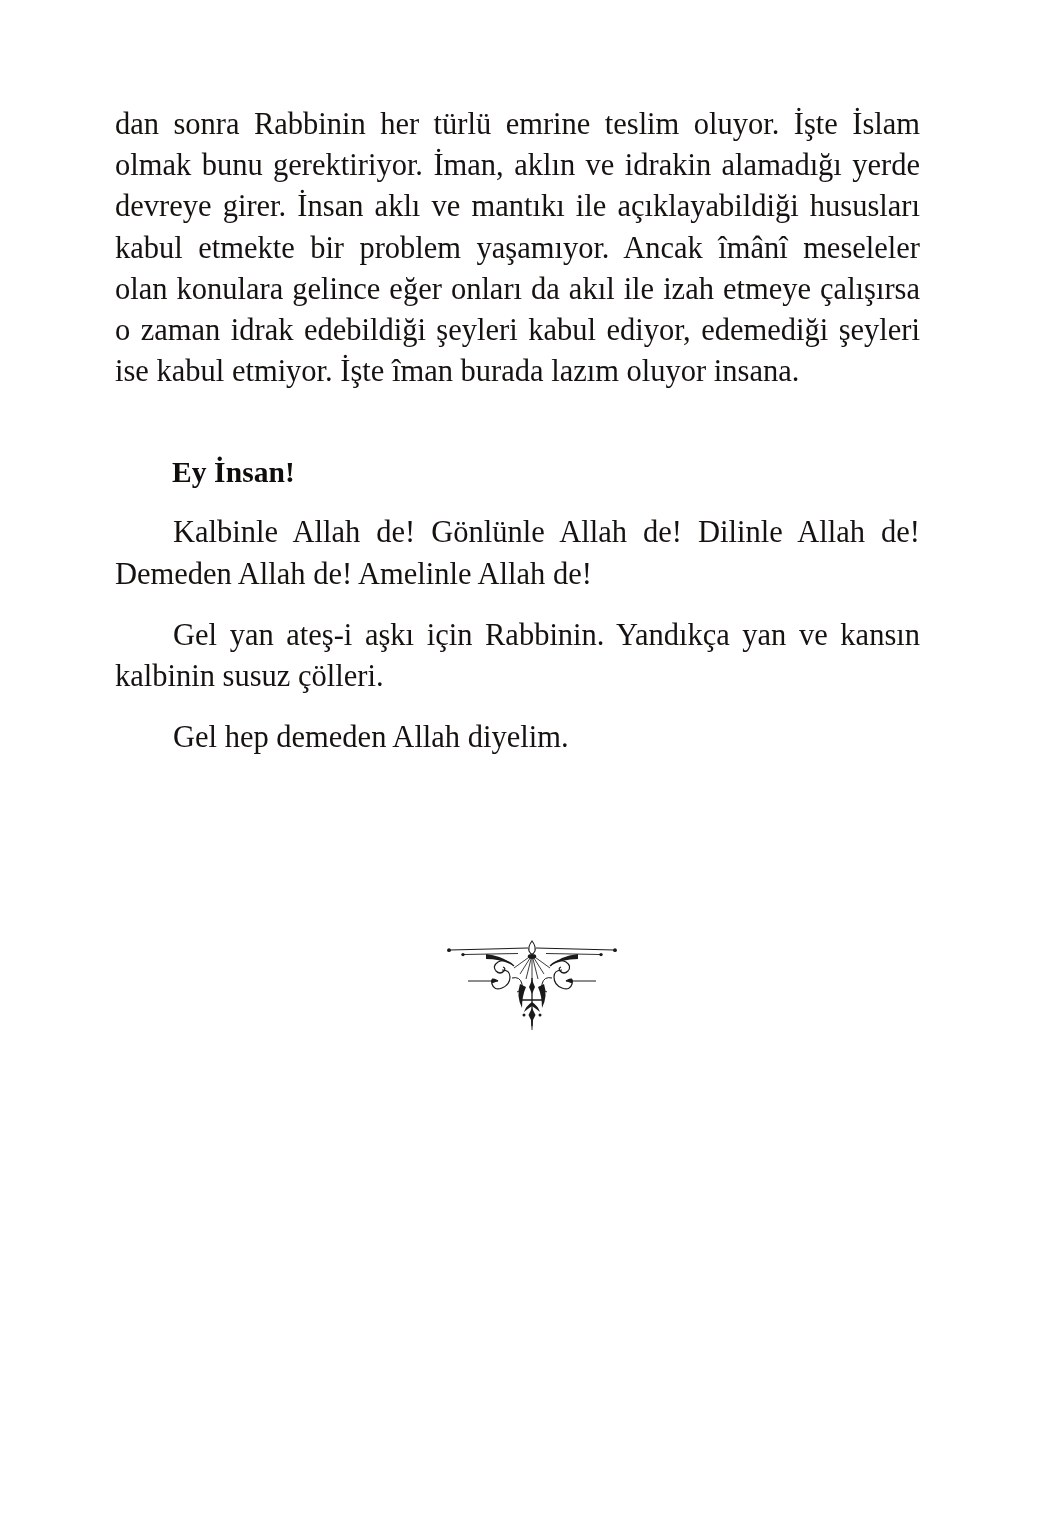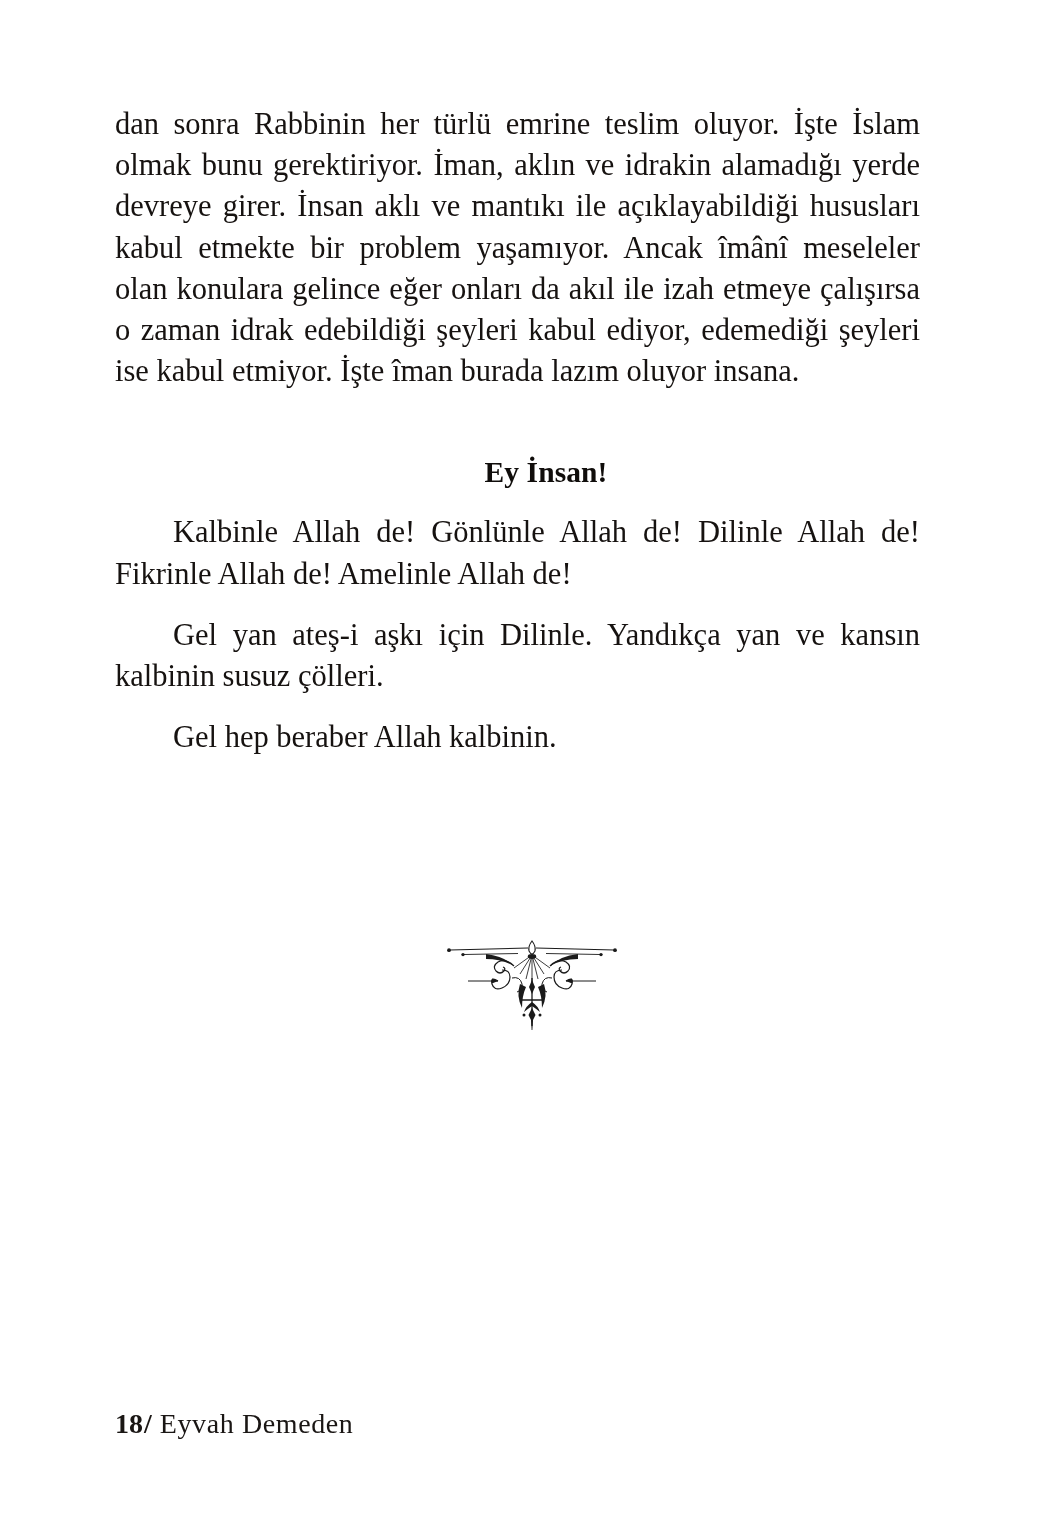--- a/index.html
+++ b/index.html
@@ -65,21 +65,20 @@
 
   
   .callout {
     font-weight: bold;
     font-size: 29.5px;
     line-height: 40px;
     margin: 0;
     margin-left: 57px;
     color: #100d0b;
     letter-spacing: 0.1px;
-    text-align: center;
   }
 
   
   .sp-par-to-verse { height: 36px; }
   .sp-verse-to-ey  { height: 24px; }
   .sp-ey-to-par    { height: 20px; }
   .sp-par-gap      { height: 20px; }
 
   
   .ornament-wrap {
@@ -131,29 +130,29 @@
 
     <div class="sp-par-to-verse"></div>
 
 
     <div class="sp-verse-to-ey"></div>
 
     <p class="callout">Ey İnsan!</p>
 
     <div class="sp-ey-to-par"></div>
 
-    <p class="body-par indented">Kalbinle Allah de! Gönlünle Allah de! Dilinle Allah de! Fikrinle Allah de! Amelinle Allah de!</p>
+    <p class="body-par indented">Kalbinle Allah de! Gönlünle Allah de! Dilinle Allah de! Demeden Allah de! Amelinle Allah de!</p>
 
     <div class="sp-par-gap"></div>
 
-    <p class="body-par indented">Gel yan ateş-i aşkı için Dilinle. Yandıkça yan ve kansın kalbinin susuz çölleri.</p>
+    <p class="body-par indented">Gel yan ateş-i aşkı için Rabbinin. Yandıkça yan ve kansın kalbinin susuz çölleri.</p>
 
     <div class="sp-par-gap"></div>
 
-    <p class="body-par indented">Gel hep beraber Allah kalbinin.</p>
+    <p class="body-par indented">Gel hep demeden Allah diyelim.</p>
 
 
   </div>
 
   <div class="ornament-wrap">
     <svg width="180" height="98" viewBox="0 0 180 98" xmlns="http://www.w3.org/2000/svg">
       <g fill="#1a1a1a" stroke="#1a1a1a">
 
         <path d="M8 18 L86 16" stroke-width="1.1" fill="none"></path>
         <path d="M94 16 L172 18" stroke-width="1.1" fill="none"></path>
@@ -209,17 +208,14 @@
 
         <circle cx="82" cy="83" r="1.5" stroke="none"></circle>
         <circle cx="98" cy="83" r="1.5" stroke="none"></circle>
 
         <path d="M89 88 L91 88 L90.4 98 L89.6 98 Z" stroke="none"></path>
 
       </g>
     </svg>
   </div>
 
-  <div class="footer">
-    <span class="page-num">18</span><span class="sep">/</span>&nbsp;<span class="book-title">Eyvah Demeden</span>
-  </div>
 
 </div>
 
 </body></html>

